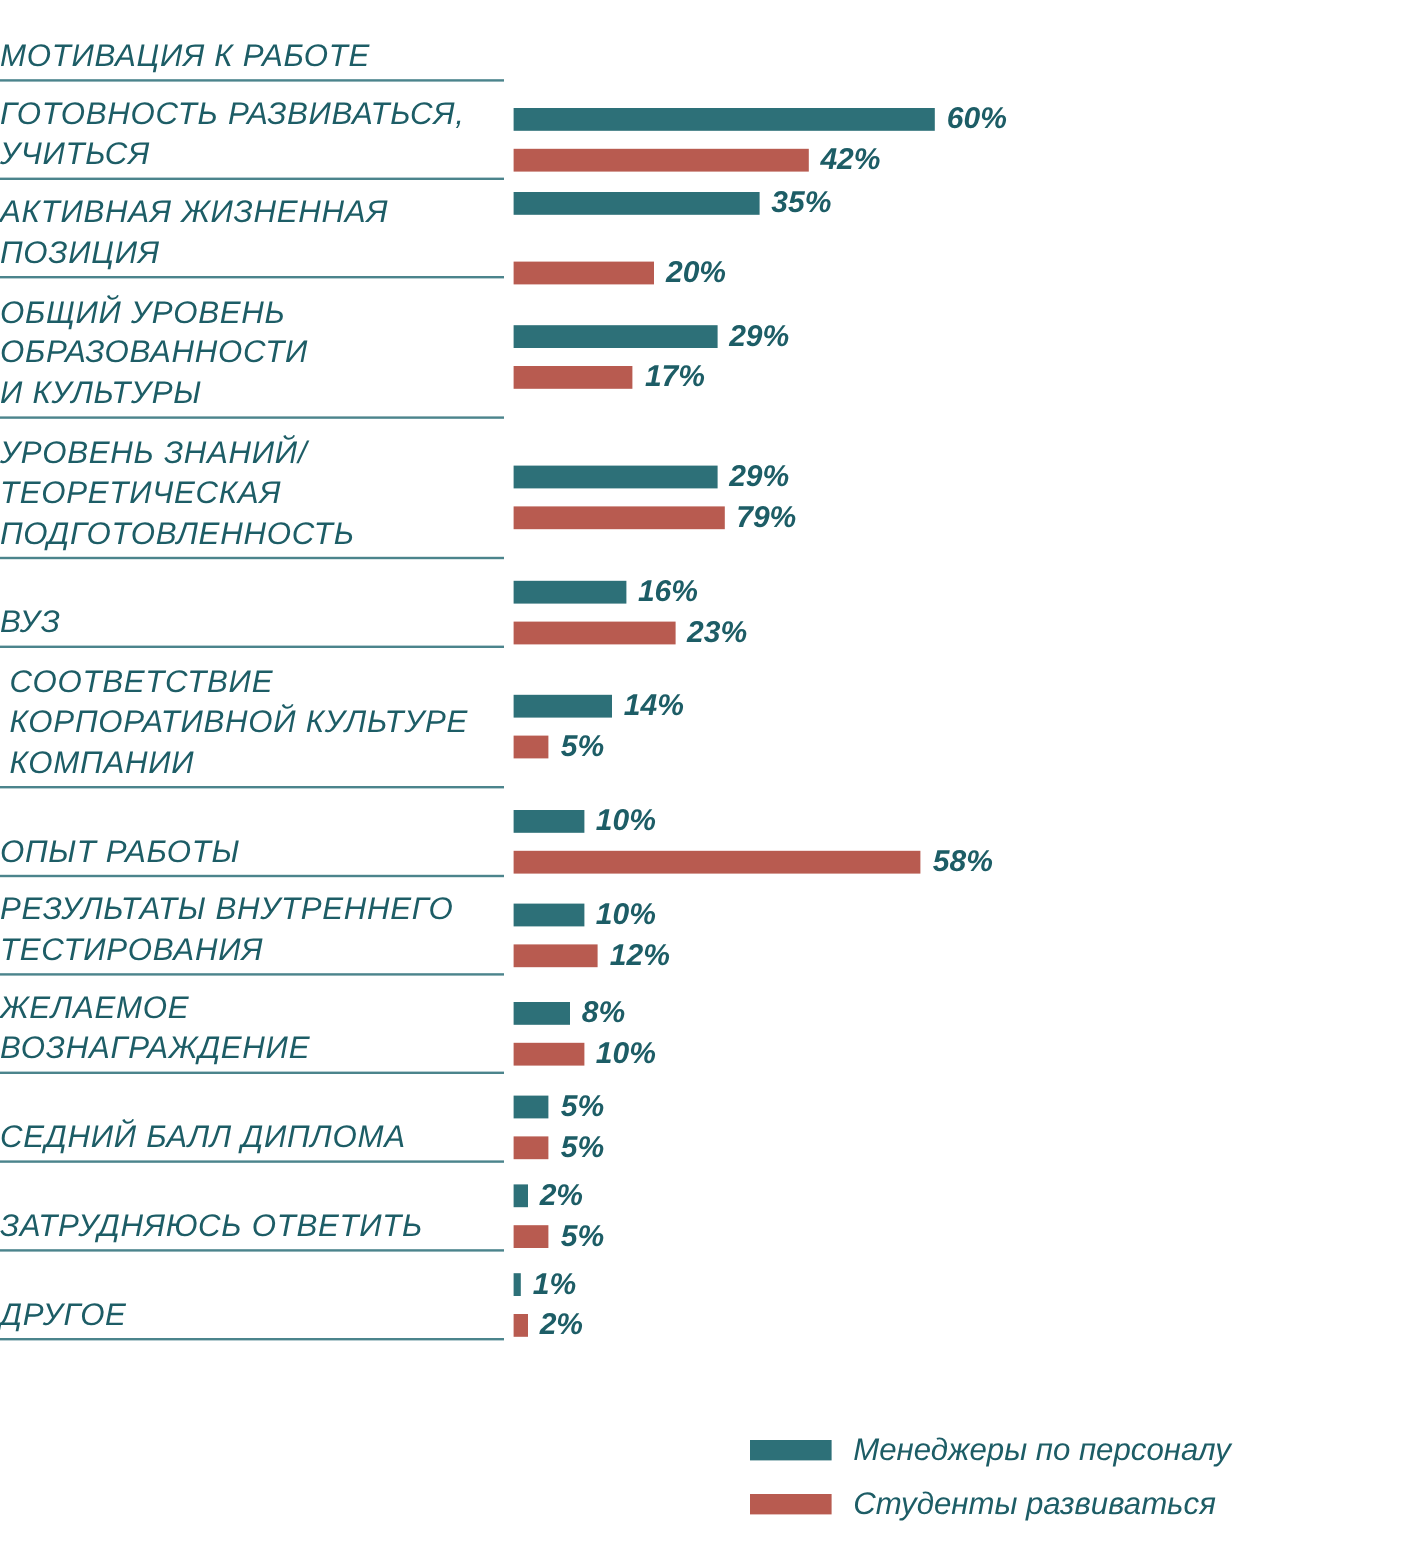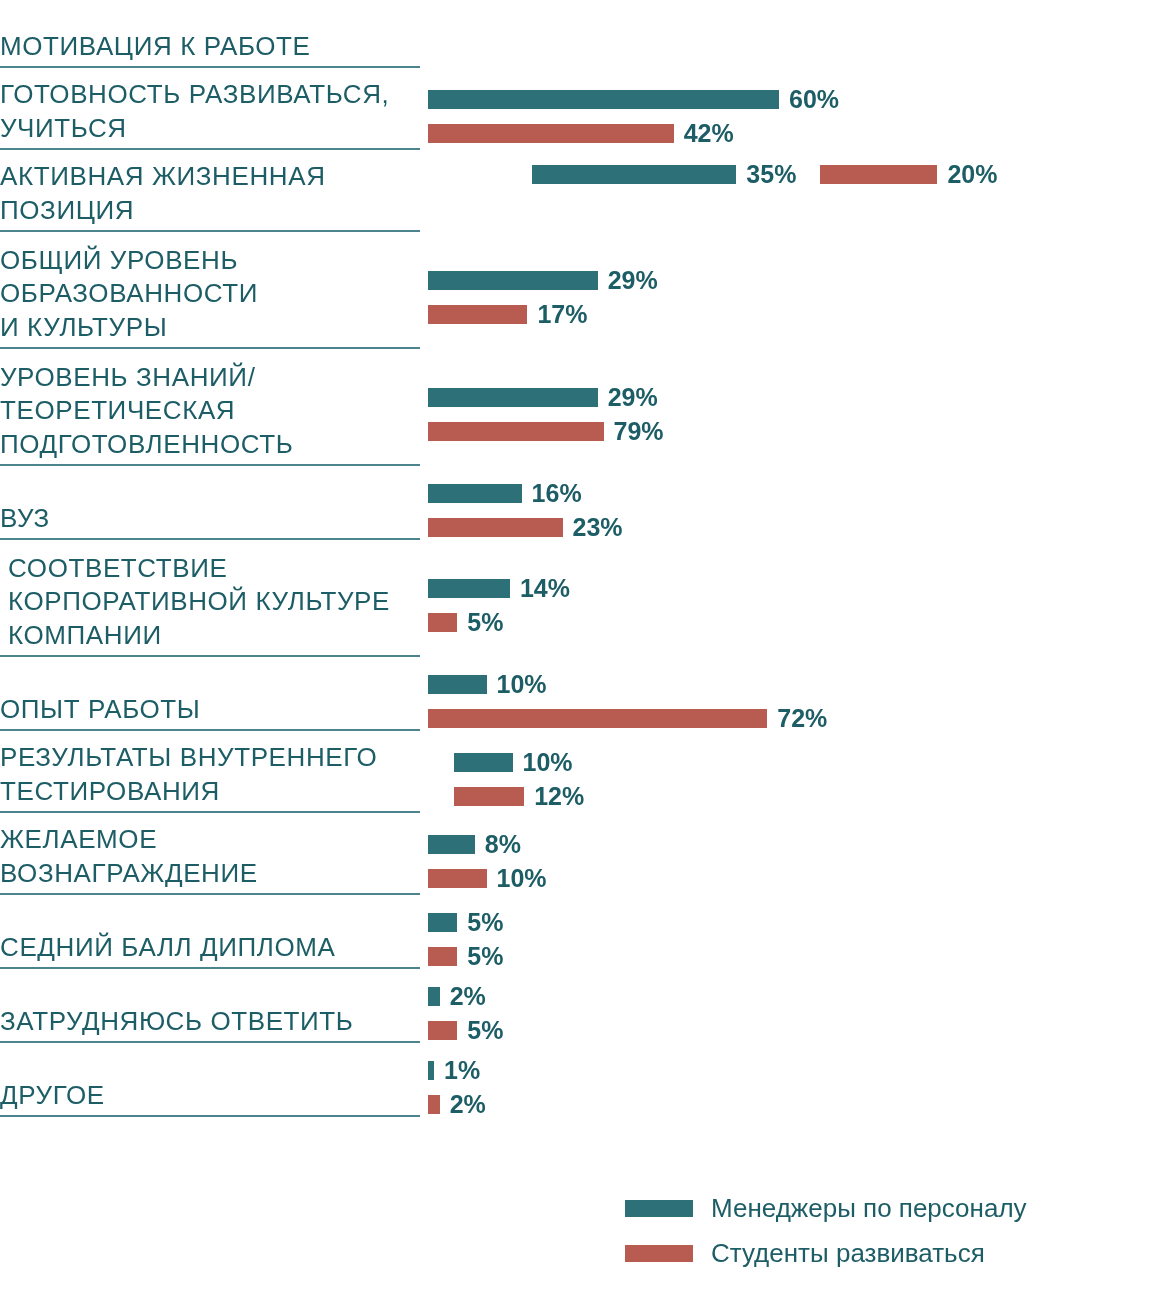--- a/index.html
+++ b/index.html
@@ -11,20 +11,21 @@
     width: 1175px;
     height: 1299px;
     font-family: "Liberation Sans", sans-serif;
     color: #1d5d66;
     overflow: hidden;
   }
   #chart {
     position: relative;
     width: 1101px;
     height: 1299px;
+    font-style: italic;
   }
   .row {
     position: relative;
     display: flex;
     align-items: flex-start;
     width: 100%;
   }
   .label-cell {
     width: 428px;
     flex: 0 0 428px;
@@ -133,21 +134,21 @@
         </div>
       </div>
       <div class="row" style="height: 82px;">
         <div class="label-cell" style="height: 82px;">
           <div style="position: absolute; left: 0px; bottom: 10px; width: 420px; margin-top: 20px;">
             <span class="label-text">Активная жизненная</span>
             <span class="label-text">позиция</span>
           </div>
           <div class="label-rule" style="bottom: 6px;"></div>
         </div>
-        <div class="bars-cell" style="height: 82px; display: flex; flex-direction: row; justify-content: center; padding-bottom: 8px; gap: 24px;">
+        <div class="bars-cell" style="height: 82px; display: flex; flex-direction: column; justify-content: center; padding-bottom: 8px; gap: 24px;">
           <div class="barline">
             <div class="bar teal" style="width: 204.75px;"></div>
             <span class="bar-value">35%</span>
           </div>
           <div class="barline">
             <div class="bar red" style="width: 117px;"></div>
             <span class="bar-value">20%</span>
           </div>
         </div>
       </div>
@@ -236,25 +237,25 @@
           </div>
           <div class="label-rule" style="bottom: 6px;"></div>
         </div>
         <div class="bars-cell" style="height: 74px; display: flex; flex-direction: column; justify-content: center; padding-bottom: 8px;">
           <div class="barline">
             <div class="bar teal" style="width: 58.5px;"></div>
             <span class="bar-value">10%</span>
           </div>
           <div class="barline">
             <div class="bar red" style="width: 339.3px;"></div>
-            <span class="bar-value">72%</span>
-          </div>
-        </div>
-      </div>
-      <div class="row" style="height: 82px; gap: 26px;">
+            <span class="bar-value">58%</span>
+          </div>
+        </div>
+      </div>
+      <div class="row" style="height: 82px;">
         <div class="label-cell" style="height: 82px;">
           <div style="position: absolute; left: 0px; bottom: 10px; width: 420px;">
             <span class="label-text">Результаты внутреннего</span>
             <span class="label-text">тестирования</span>
           </div>
           <div class="label-rule" style="bottom: 6px;"></div>
         </div>
         <div class="bars-cell" style="height: 82px; display: flex; flex-direction: column; justify-content: center; padding-bottom: 8px;">
           <div class="barline">
             <div class="bar teal" style="width: 58.5px;"></div>

